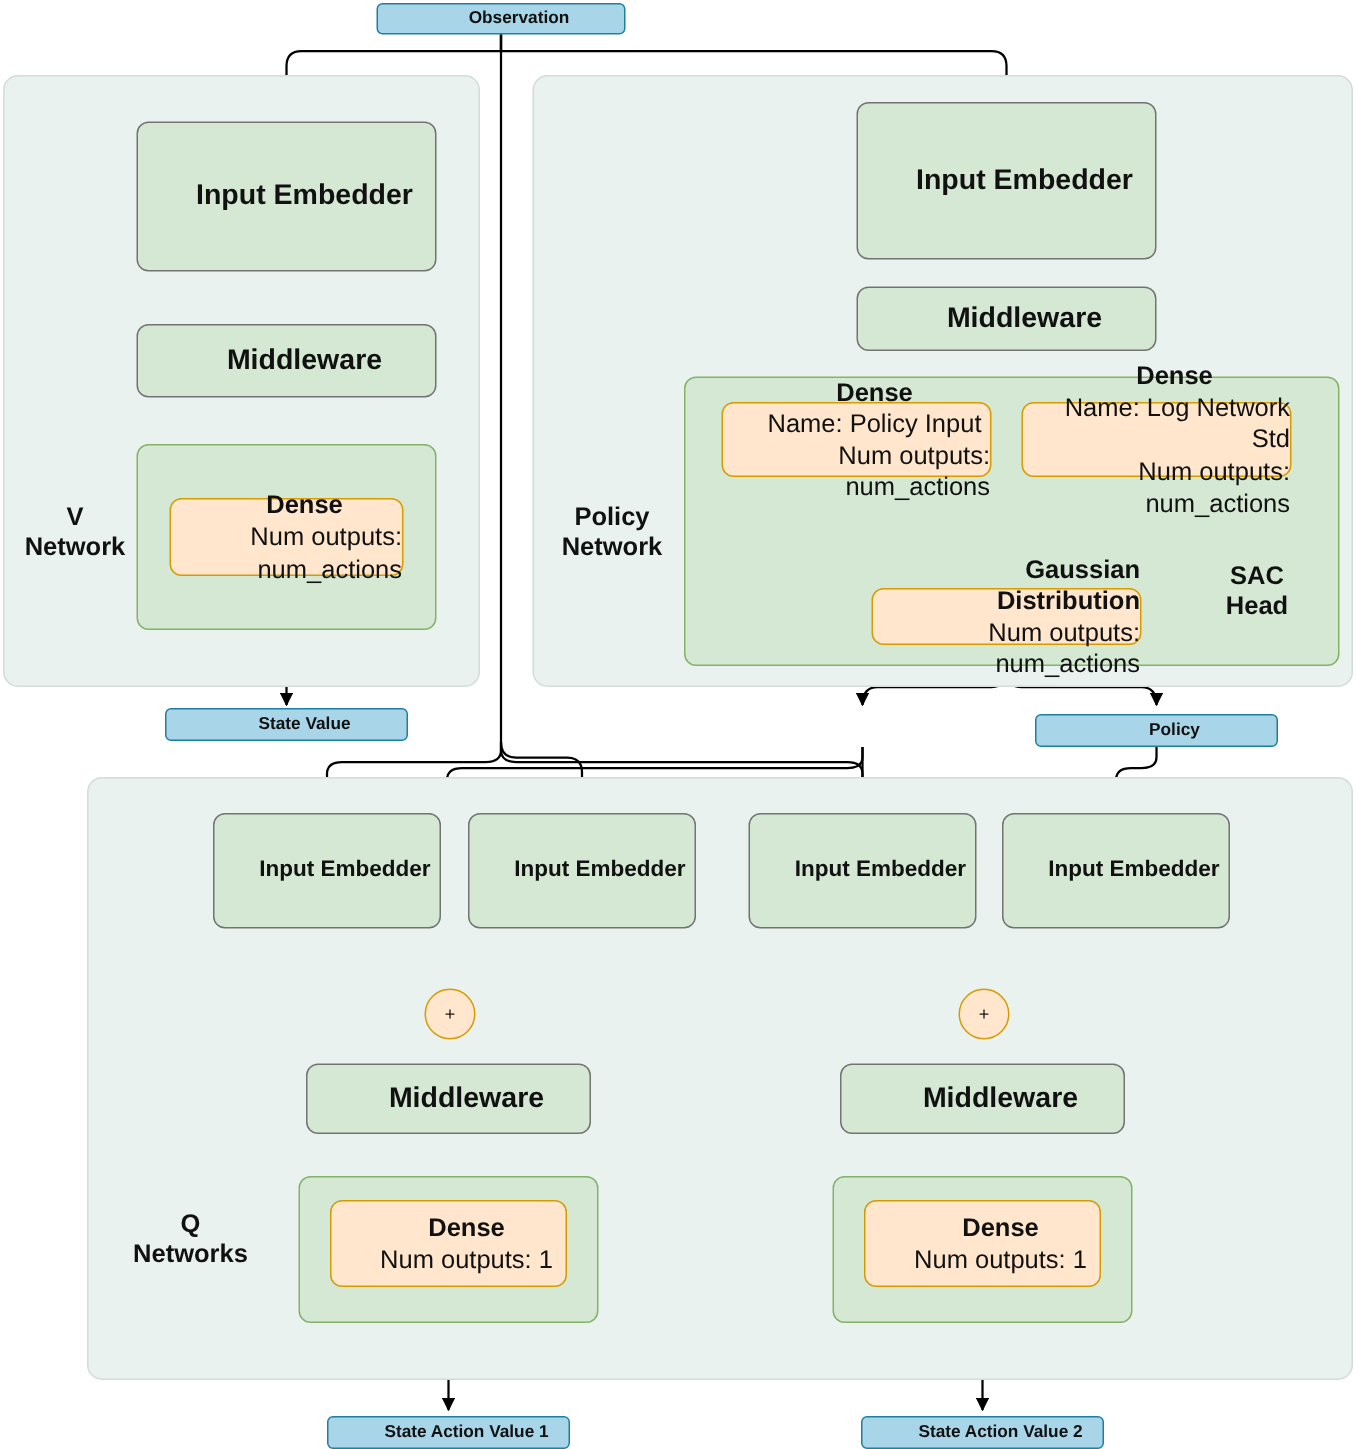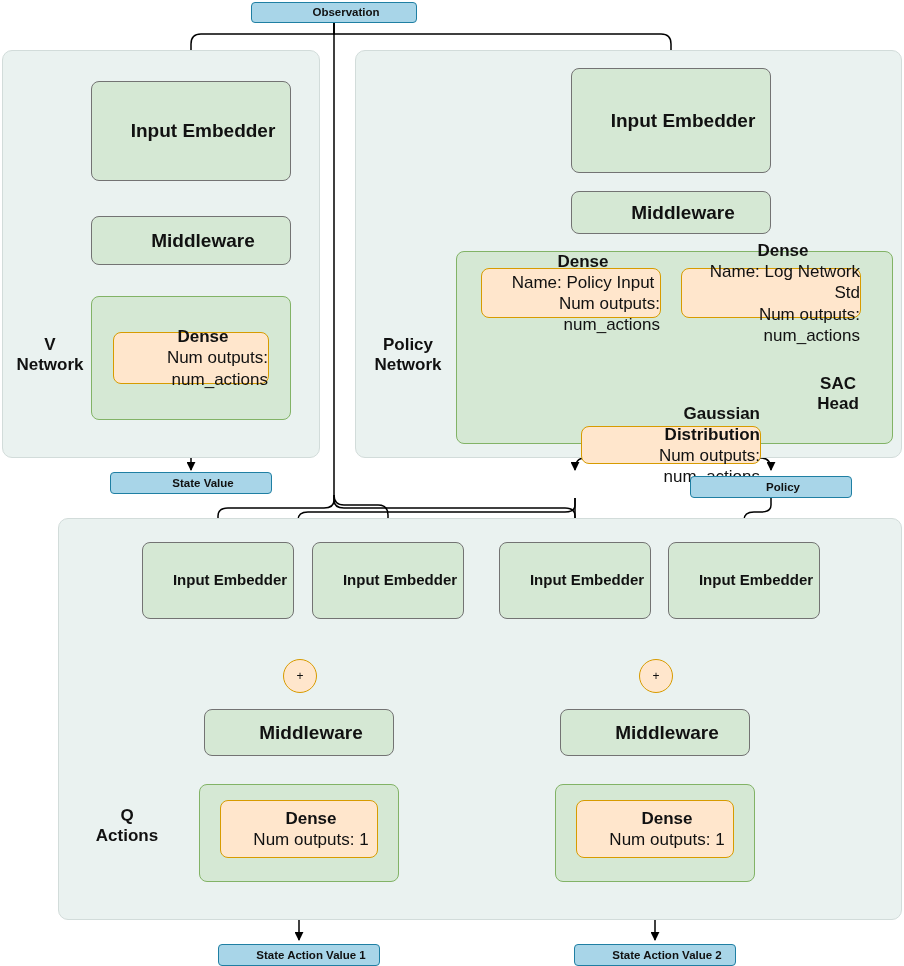--- a/index.html
+++ b/index.html
@@ -143,36 +143,36 @@
     <span class="t-sm">Num outputs: num_actions</span>
   </div>
 
   <div class="node orange" style="left:681px;top:268px;width:180px;height:50px;">
     <span class="t-sm" style="font-weight:bold">Dense</span>
     <span class="t-sm">Name: Log Network Std</span>
     <span class="t-sm">Num outputs: num_actions</span>
   </div>
 
 
-  <div class="node orange" style="left:581px;top:392px;width:180px;height:38px;margin-top:34px;">
+  <div class="node orange" style="left:581px;top:392px;width:180px;height:38px;">
     <span class="t-sm" style="font-weight:bold">Gaussian Distribution</span>
     <span class="t-sm">Num outputs: num_actions</span>
   </div>
 
   <div class="node blue" style="left:110px;top:472px;width:162px;height:22px;">
     <span class="t-pill">State Value</span>
   </div>
   <div class="node blue" style="left:690px;top:476px;width:162px;height:22px;">
     <span class="t-pill">Policy</span>
   </div>
 
   <div class="node group" style="left:58px;top:518px;width:844px;height:402px;"></div>
   <div class="grouplabel" style="left:62px;top:806px;width:130px;">
     <div class="t-grp">Q</div>
-    <div class="t-grp">Actions</div>
+    <div class="t-grp">Networks</div>
   </div>
 
   <div class="node green" style="left:142px;top:542px;width:152px;height:77px;">
     <span class="t-mid">Input Embedder</span>
   </div>
   <div class="node green" style="left:312px;top:542px;width:152px;height:77px;">
     <span class="t-mid">Input Embedder</span>
   </div>
   <div class="node green" style="left:499px;top:542px;width:152px;height:77px;">
     <span class="t-mid">Input Embedder</span>

